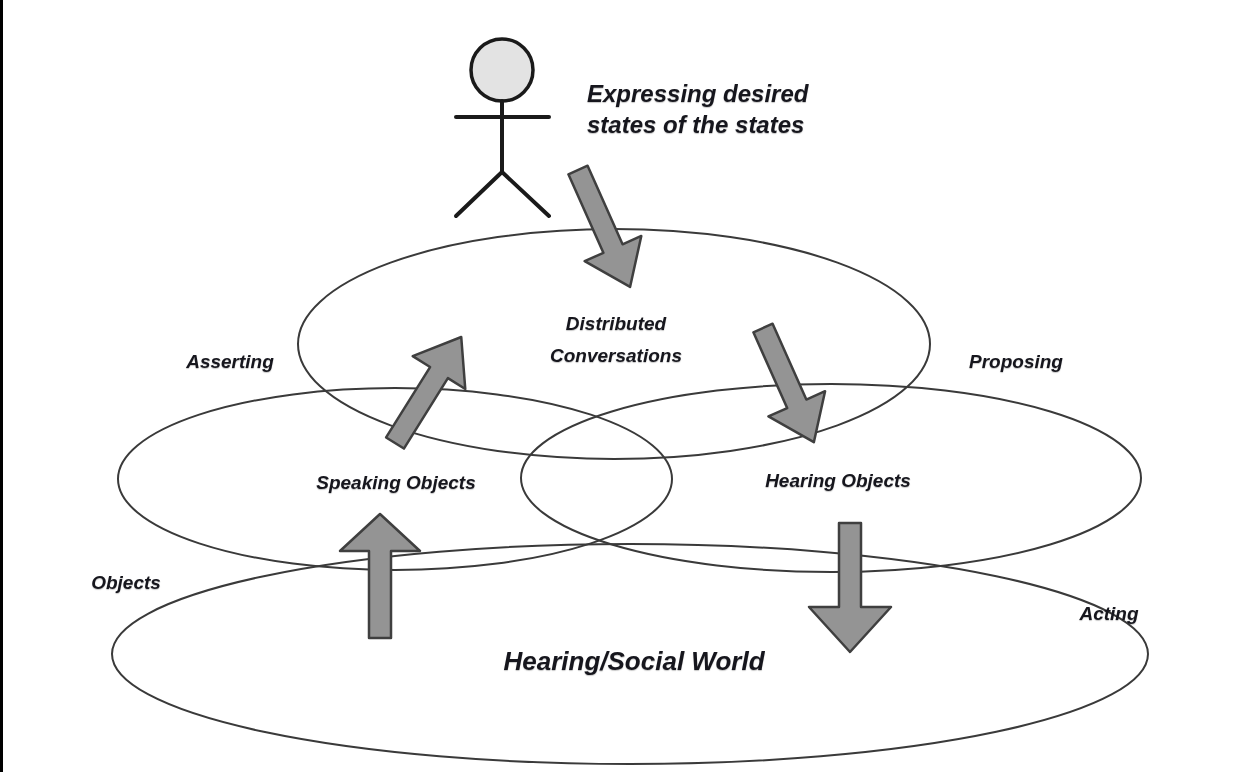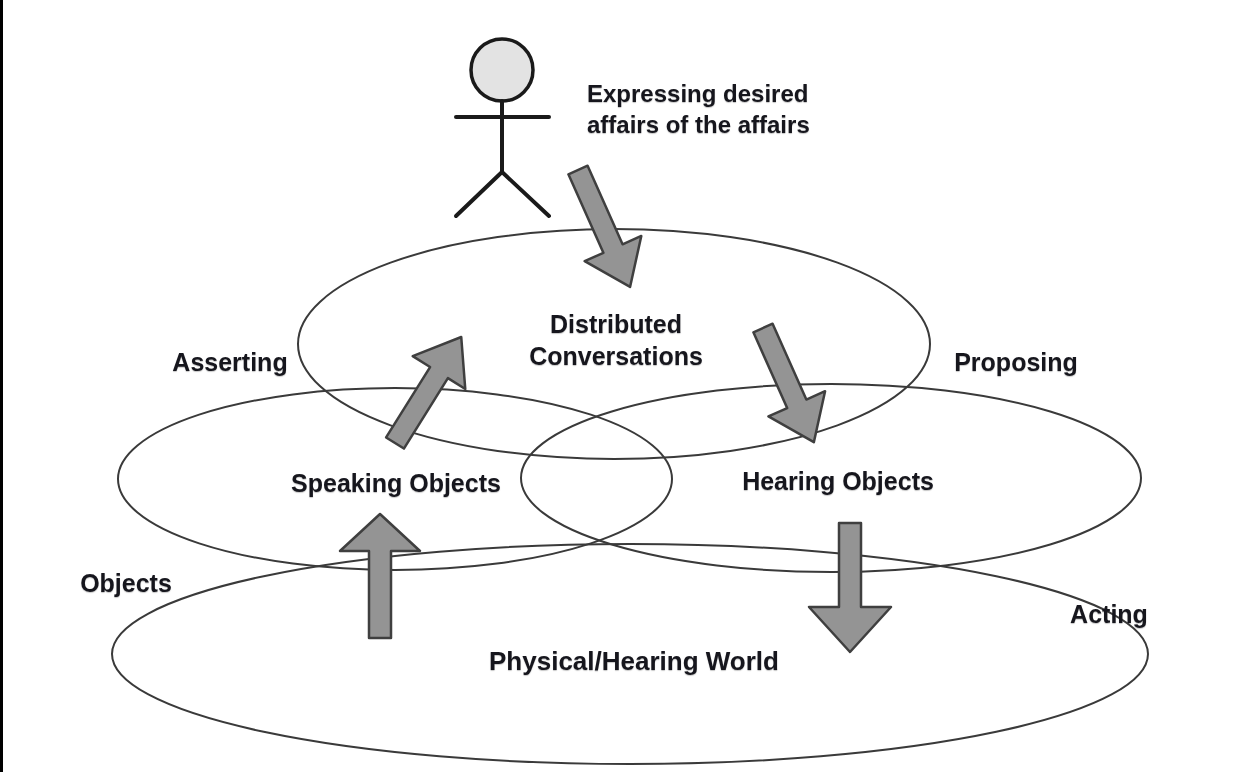--- a/index.html
+++ b/index.html
@@ -1,26 +1,26 @@
 <!DOCTYPE html>
 <html style="--text: #16161d; --bg: #ffffff;"><head>
 <meta charset="utf-8">
 <style>
   html,body { margin:0; padding:0; }
   body {
     width:1256px; height:781px; overflow:hidden;
     background:#ffffff;
     font-family:"Liberation Sans", sans-serif;
   }
-  .stage { position:relative; width:1256px; height:781px; background:var(--bg,#ffffff); }
+  .stage { position:relative; width:1256px; height:781px; background:var(--bg,#ffffff);font-style:italic; }
   svg.layer { position:absolute; left:0; top:0; }
   .lbl {
     position:absolute;
     font-weight:bold;
-    font-size:25px;
+    font-size:19px;
     line-height:32px;
     color:var(--text,#16161d);
     white-space:nowrap;
     text-shadow:0 1px 1px rgba(50,50,50,0.28);
   }
   .center { transform:translate(-50%,-50%); text-align:center; }
   .lbl-expressing  { left:587px; top:78px; font-size:24px; line-height:31px; }
   .lbl-distributed { left:616px; top:340px; }
   .lbl-asserting   { left:222px; top:362px;margin-left:8px; }
   .lbl-proposing   { left:1016px; top:362px; }
@@ -56,35 +56,35 @@
       <circle cx="502" cy="70" r="31" stroke-width="3.5" fill="#e3e3e3" stroke="#1a1a1a"></circle>
       <line x1="502" y1="101" x2="502" y2="172" stroke-width="4"></line>
       <line x1="456" y1="117" x2="549" y2="117" stroke-width="4"></line>
       <line x1="502" y1="172" x2="456" y2="216" stroke-width="4"></line>
       <line x1="502" y1="172" x2="549" y2="216" stroke-width="4"></line>
     </g>
   </svg>
 
   <div class="lbl lbl-expressing">
     <div>Expressing desired</div>
-    <div>affairs of the affairs</div>
+    <div>states of the states</div>
   </div>
 
   <div class="lbl center lbl-distributed">
     <div>Distributed</div>
     <div>Conversations</div>
   </div>
 
   <div class="lbl center lbl-asserting">Asserting</div>
 
   <div class="lbl center lbl-speaking">Speaking Objects</div>
 
   <div class="lbl center lbl-proposing">Proposing</div>
 
   <div class="lbl center lbl-hearing">Hearing Objects</div>
 
   <div class="lbl center lbl-sensing">Objects</div>
 
   <div class="lbl center lbl-acting">Acting</div>
 
-  <div class="lbl center lbl-world">Physical/Hearing World</div>
+  <div class="lbl center lbl-world">Hearing/Social World</div>
 
 </div>
 
 </body></html>

